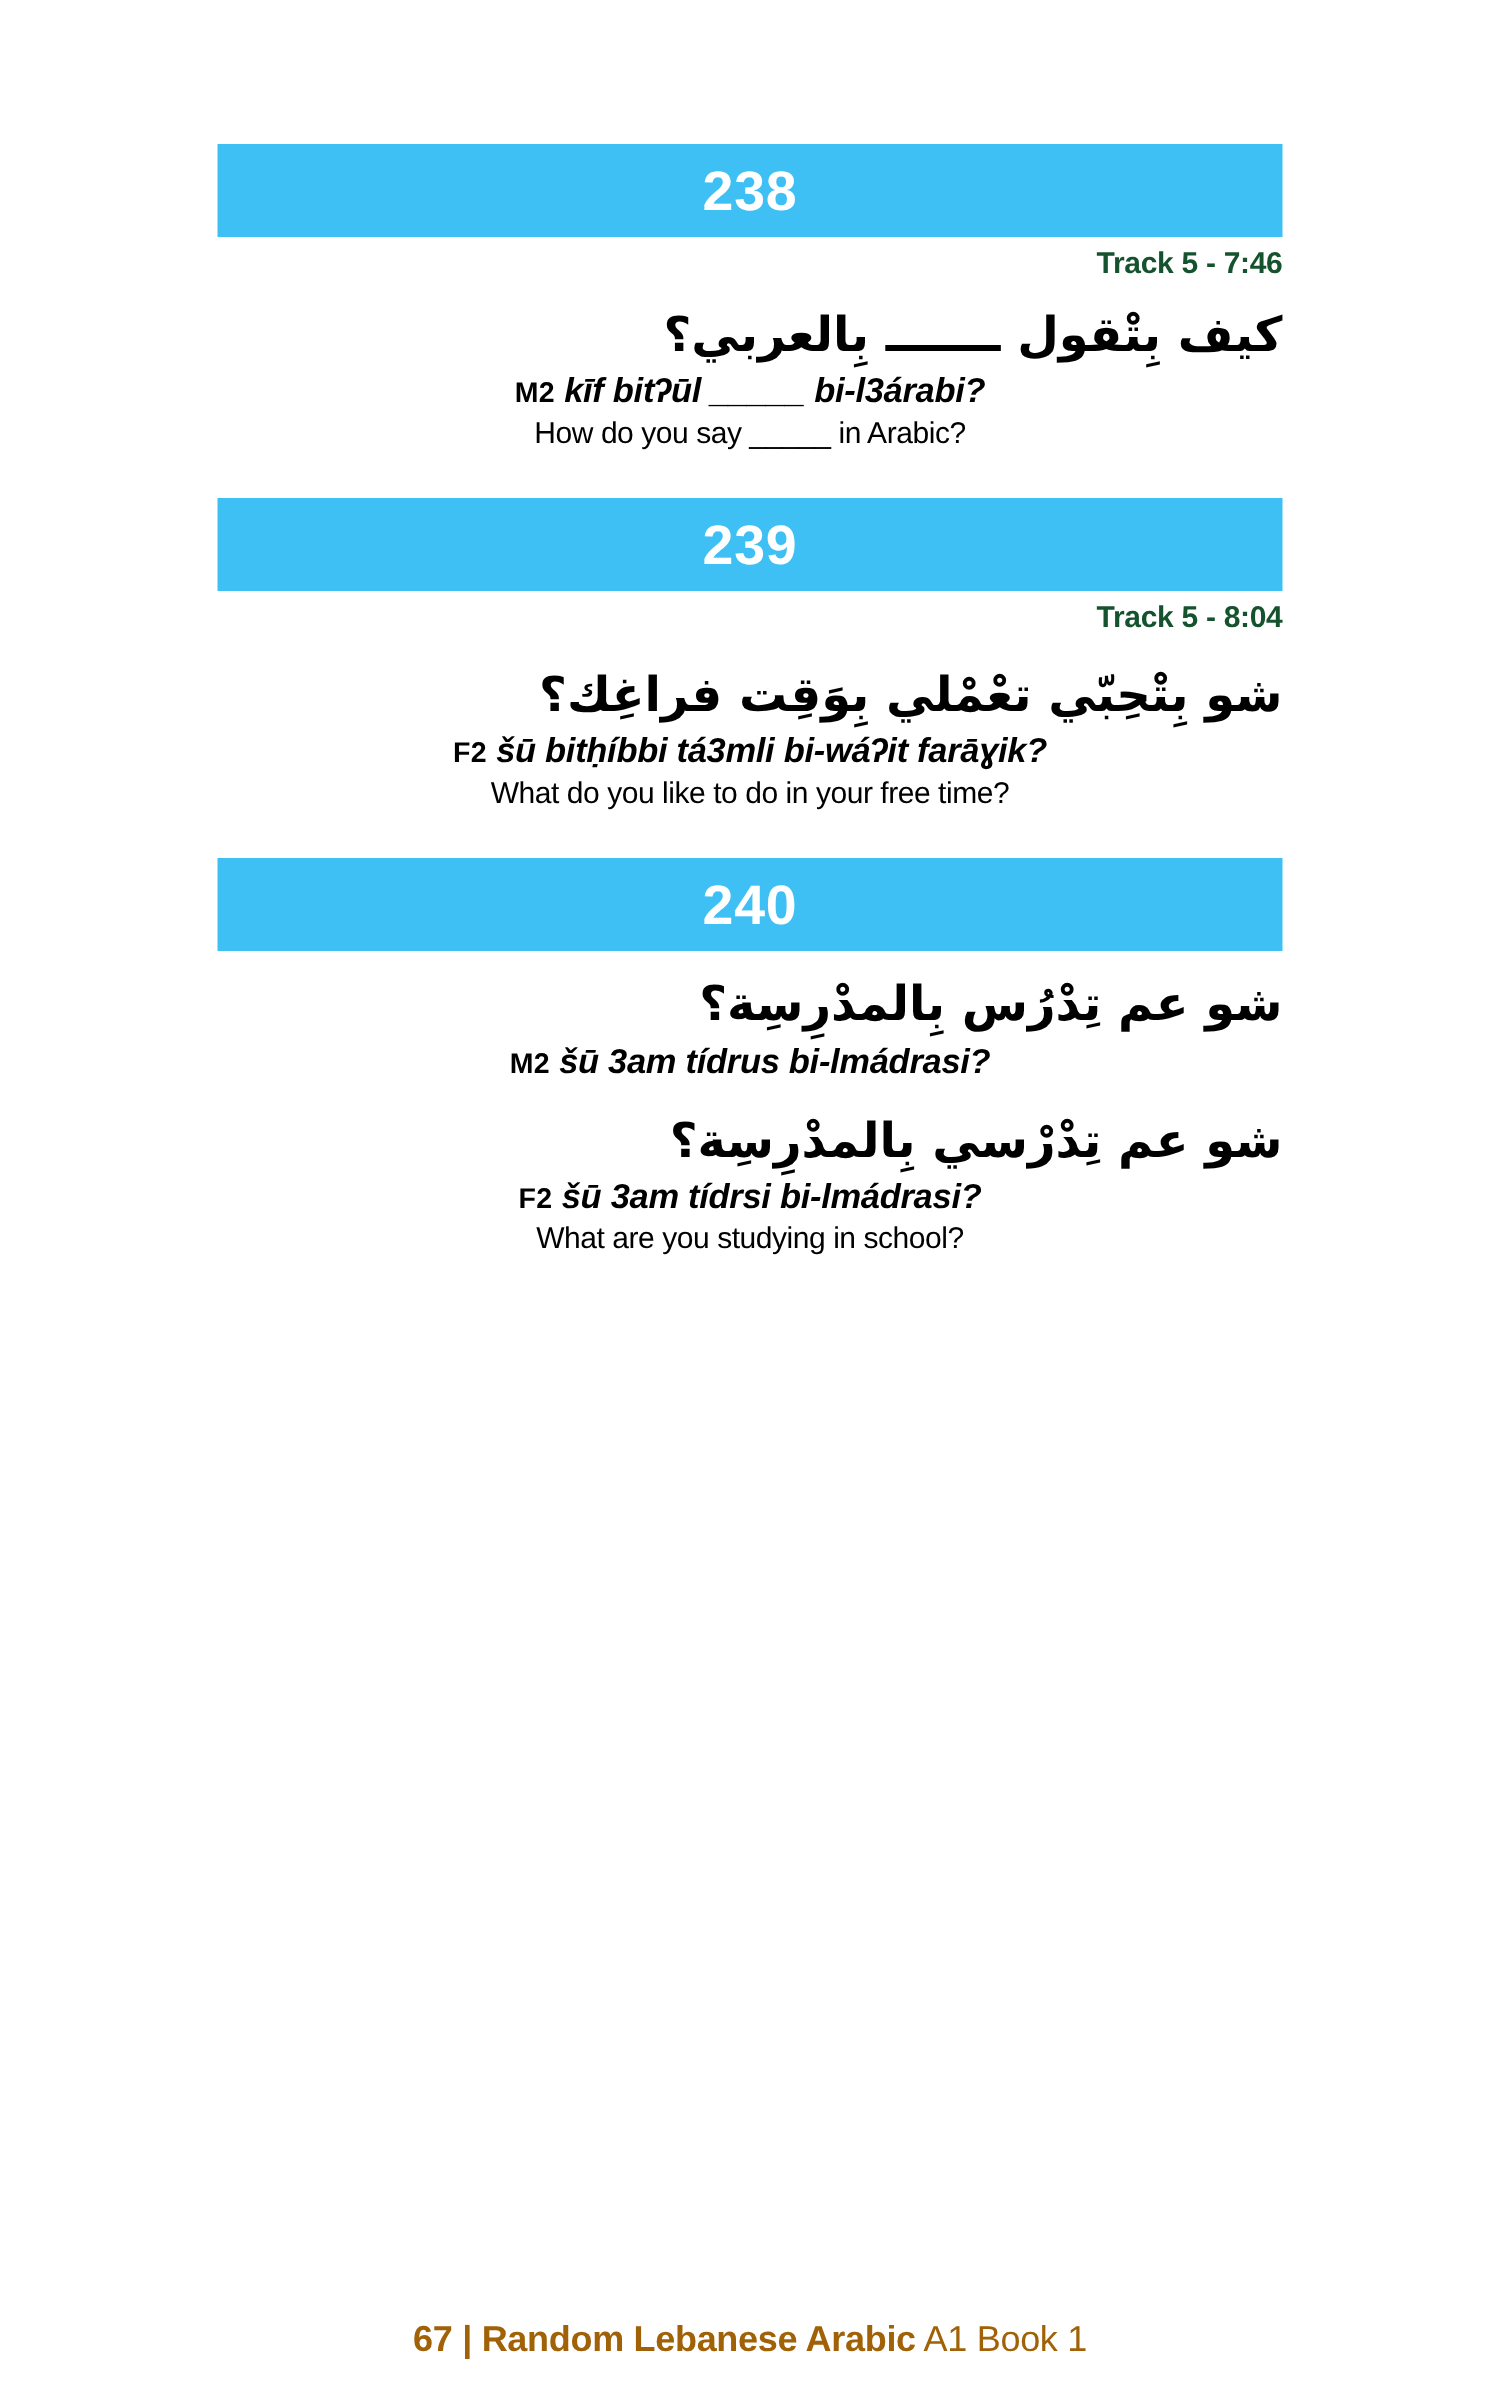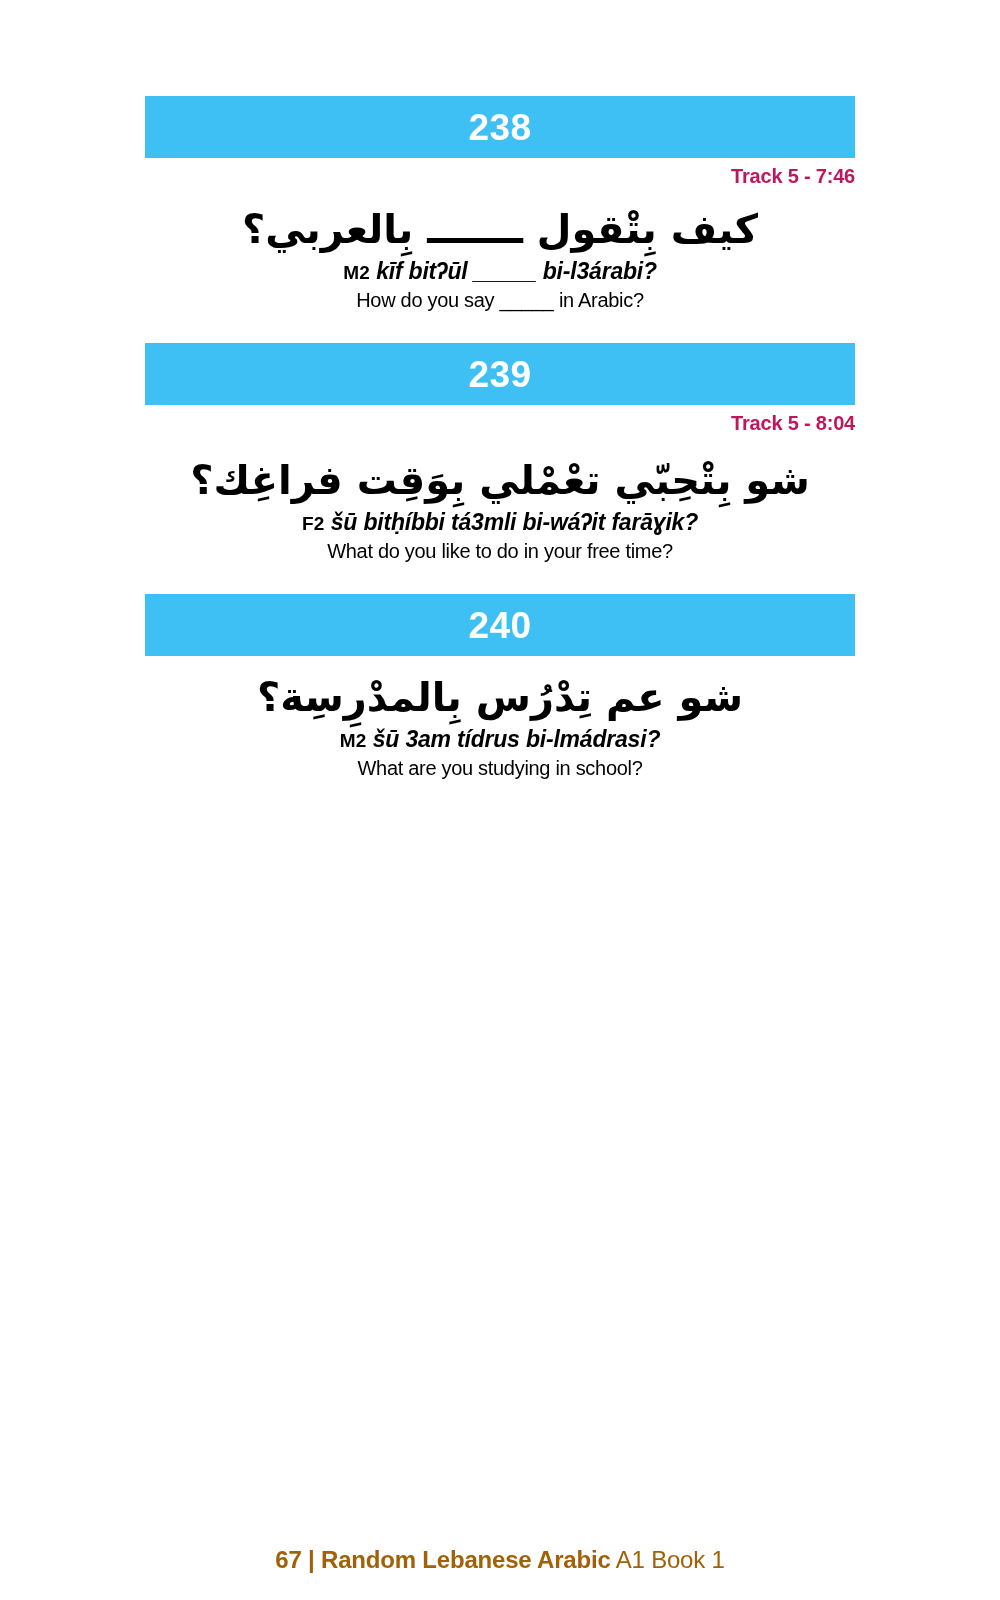--- a/index.html
+++ b/index.html
@@ -35,29 +35,29 @@
     color: #ffffff;
     font-size: 37px;
     font-weight: bold;
     letter-spacing: 0.5px;
     line-height: 1;
   }
   .track-line {
     text-align: right;
     font-size: 20px;
     font-weight: 600;
-    color: #be185d;
+    color: #14532d;
     margin-top: 7px;
     letter-spacing: -0.2px;
   }
   .arabic {
     direction: rtl;
-    text-align: center;
+    text-align: right;
     font-family: "DejaVu Sans", "Liberation Sans", sans-serif;
-    font-size: 40px;
+    font-size: 32px;
     font-weight: bold;
     line-height: 1.35;
     margin-top: 14px;
     white-space: nowrap;
   }
   .translit {
     text-align: center;
     font-size: 23px;
     font-style: italic;
     font-weight: 600;
@@ -138,20 +138,27 @@
     <div class="entry-header">
       <span class="entry-number">240</span>
     </div>
     <div class="line-block">
       <div class="arabic">شو عم تِدْرُس بِالمدْرِسِة؟</div>
       <div class="translit">
         <span class="speaker">M2</span>
         <span>šū 3am tídrus bi-lmádrasi?</span>
       </div>
     </div>
+    <div class="line-block second">
+      <div class="arabic">شو عم تِدْرْسي بِالمدْرِسِة؟</div>
+      <div class="translit">
+        <span class="speaker">F2</span>
+        <span>šū 3am tídrsi bi-lmádrasi?</span>
+      </div>
+    </div>
     <div class="english">What are you studying in school?</div>
   </div>
 
   <div class="footer">
     <span class="bold">67</span><span class="bold"> | </span><span class="bold">Random Lebanese Arabic</span><span class="reg"> A1 Book 1</span>
   </div>
 
 </div>
 
 </body></html>

